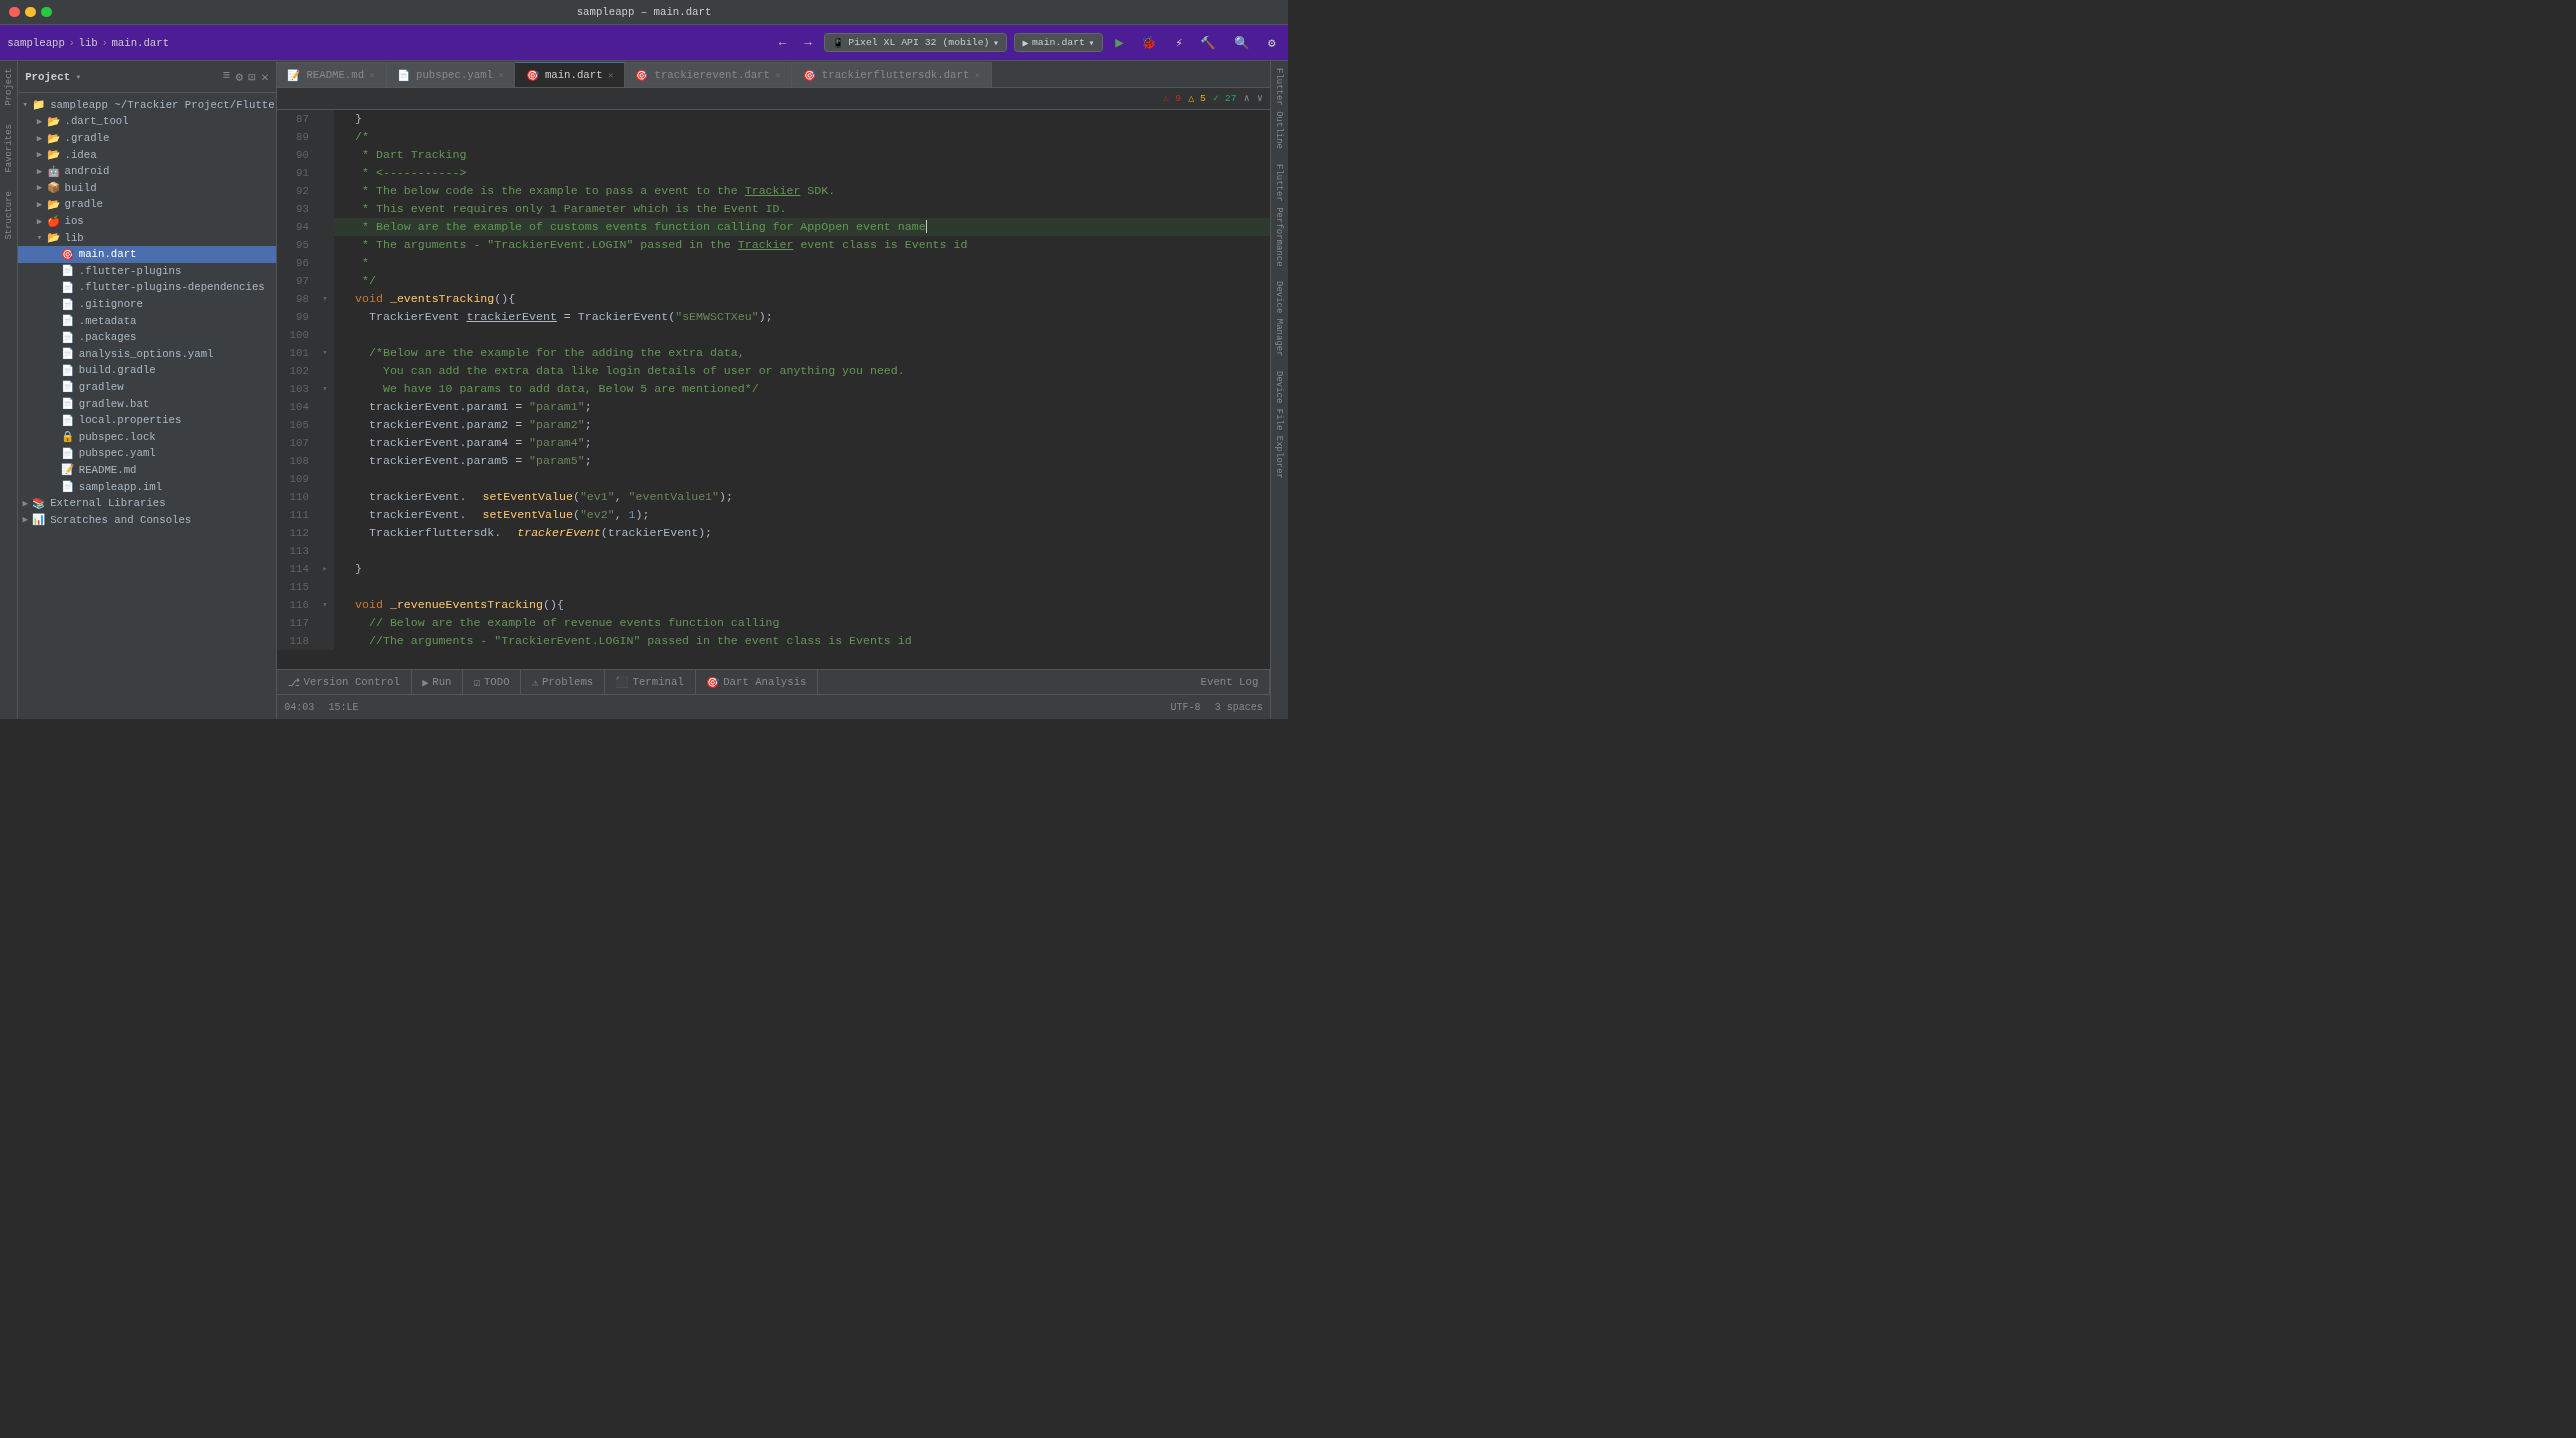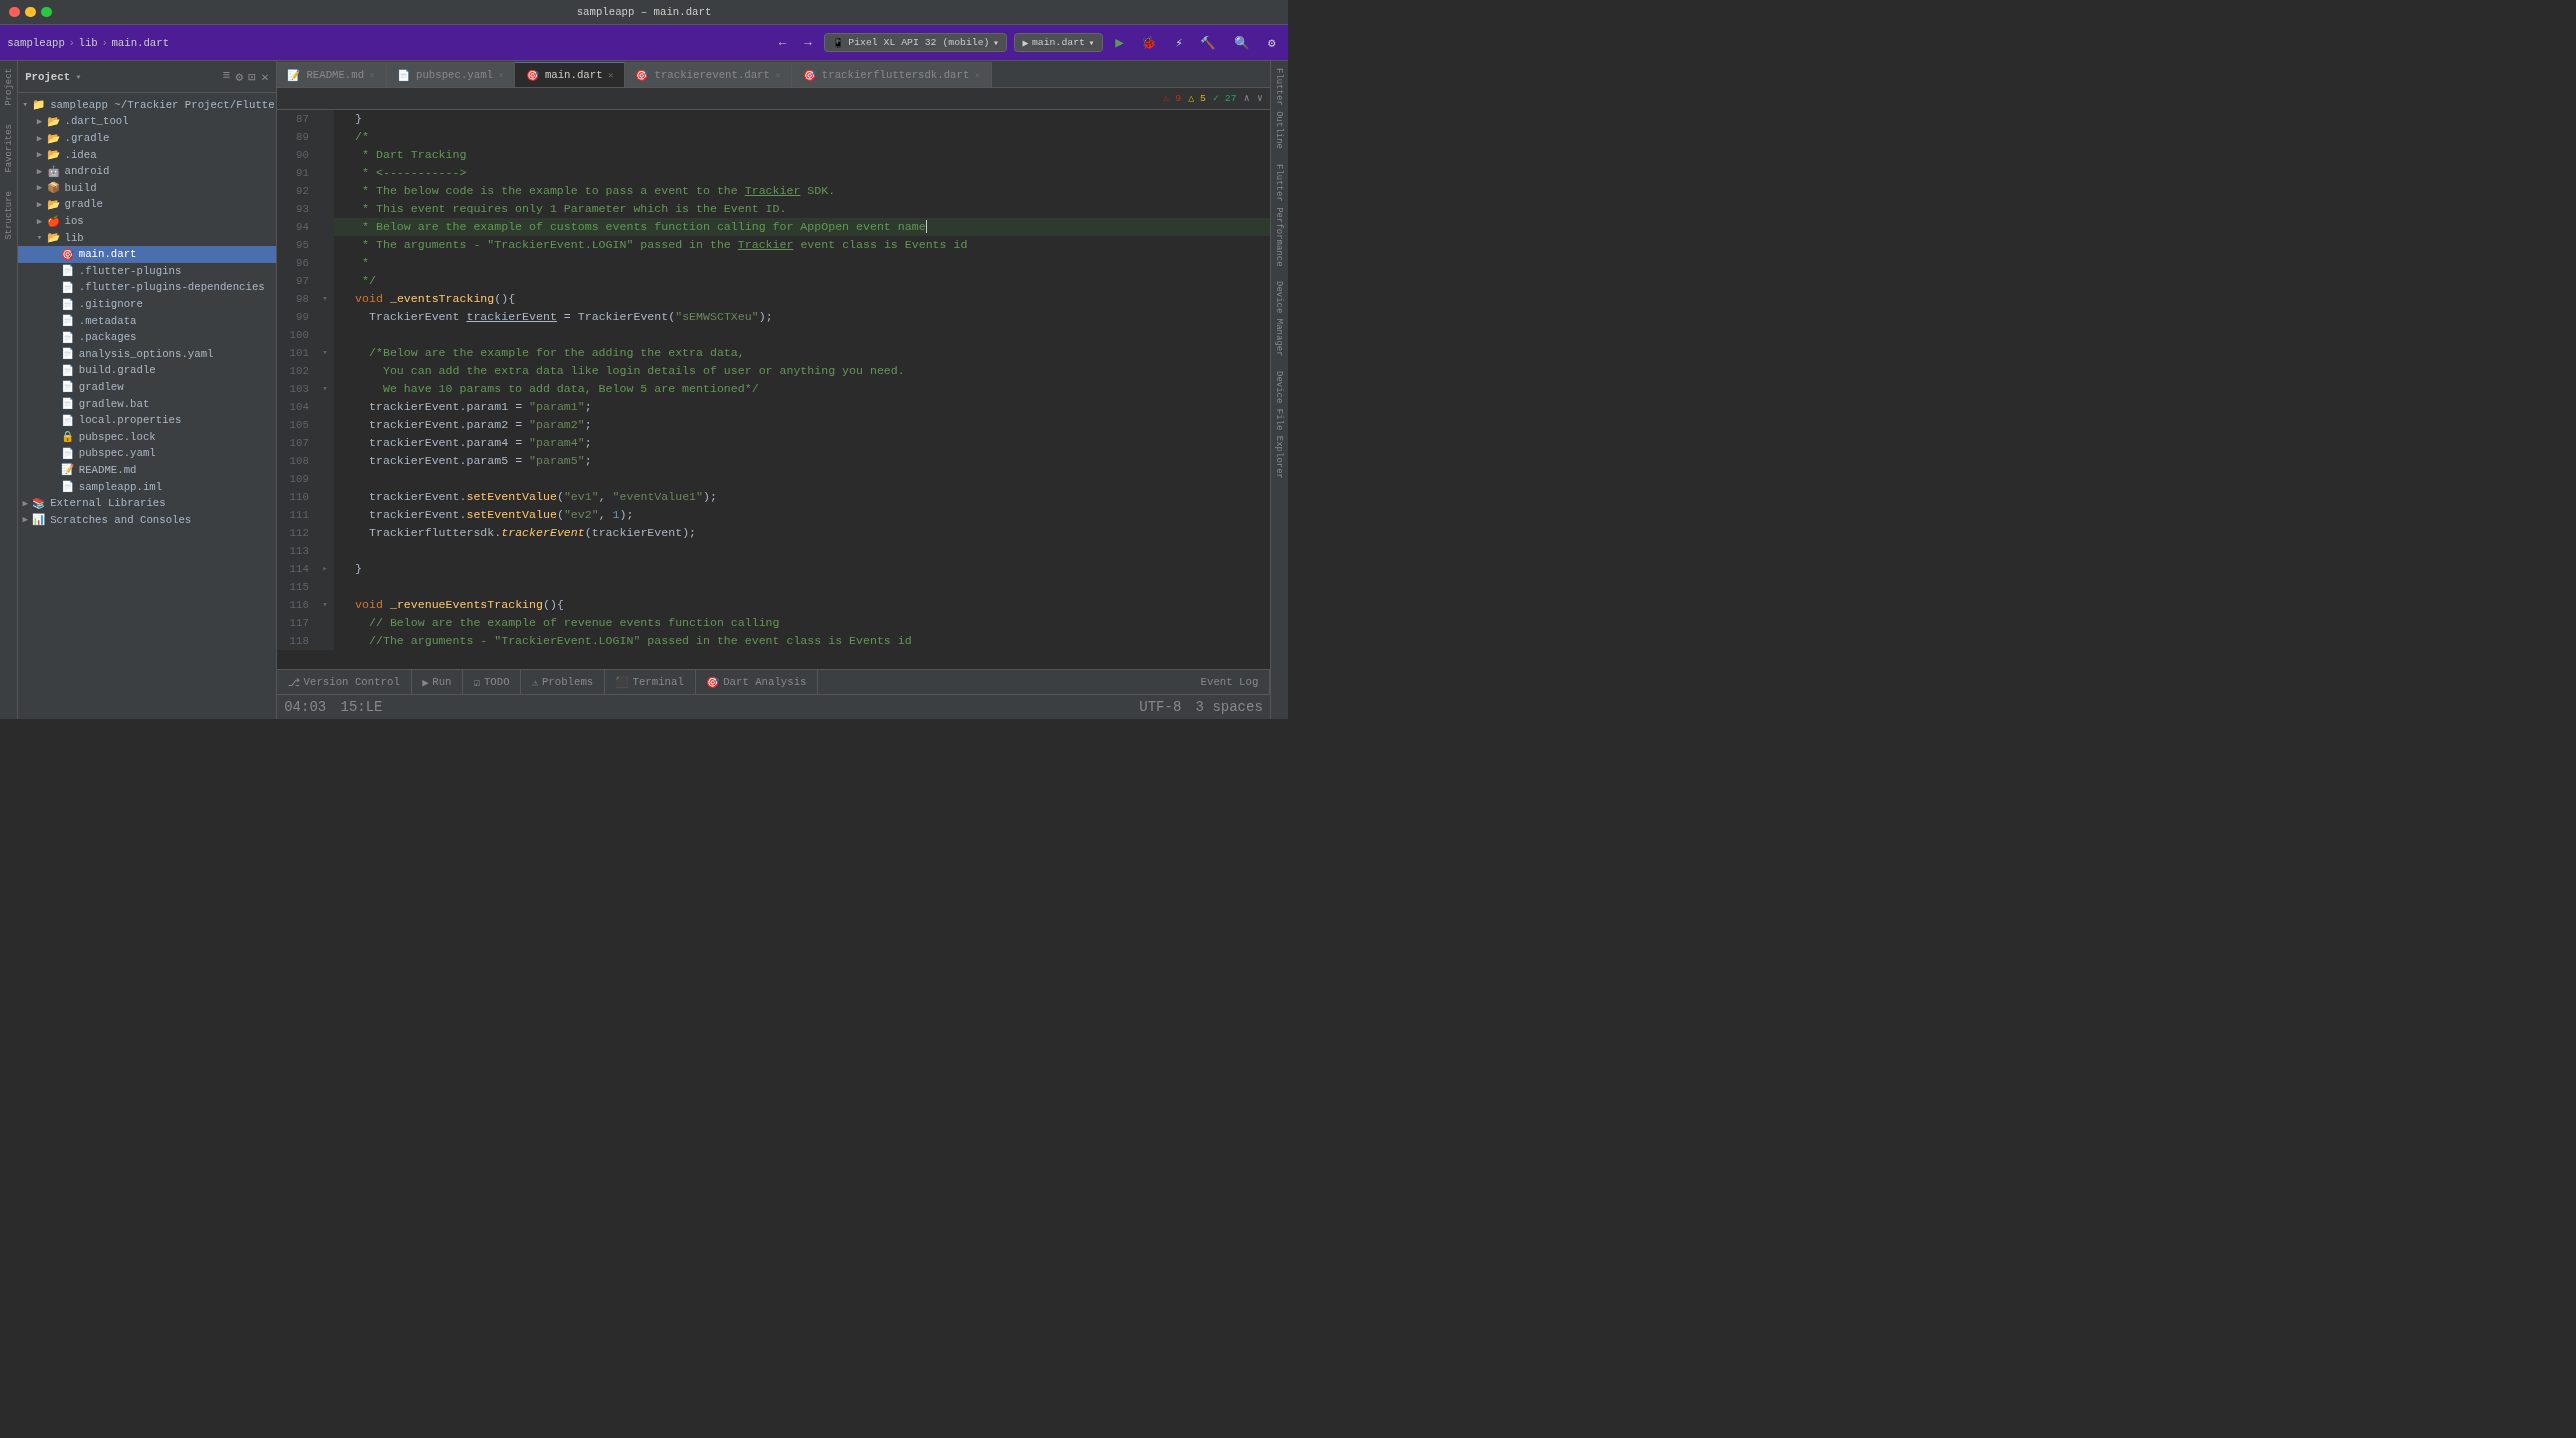--- a/index.html
+++ b/index.html
@@ -277,21 +277,21 @@
     }
 
     
     .c-comment { color: #629755; }
     .c-keyword { color: #cc7832; }
     .c-string { color: #6a8759; }
     .c-number { color: #6897bb; }
     .c-function { color: #ffc66d; }
     .c-class { color: #a9b7c6; }
     .c-var { color: #a9b7c6; }
-    .c-method { color: #ffc66d; }
+    .c-method { color: #ffc66d; margin-left: 16px; }
     .c-underline { text-decoration: underline; }
 
     
     .right-sidebar {
       width: 18px;
       background: #3c3f41;
       display: flex;
       flex-direction: column;
       border-left: 0.9px solid #555;
       flex-shrink: 0;
@@ -307,21 +307,21 @@
     
     .bottom-bar {
       height: 25px;
       background: #3c3f41;
       border-top: 0.9px solid #555;
       display: flex;
       align-items: center;
       padding: 0 7.2px;
       gap: 14.3px;
       flex-shrink: 0;
-      font-size: 14px;
+      font-size: 10px;
       color: #888;
     }
 
     
     .editor-status {
       height: 21.5px;
       background: #313335;
       border-bottom: 0.9px solid #555;
       display: flex;
       align-items: center;

